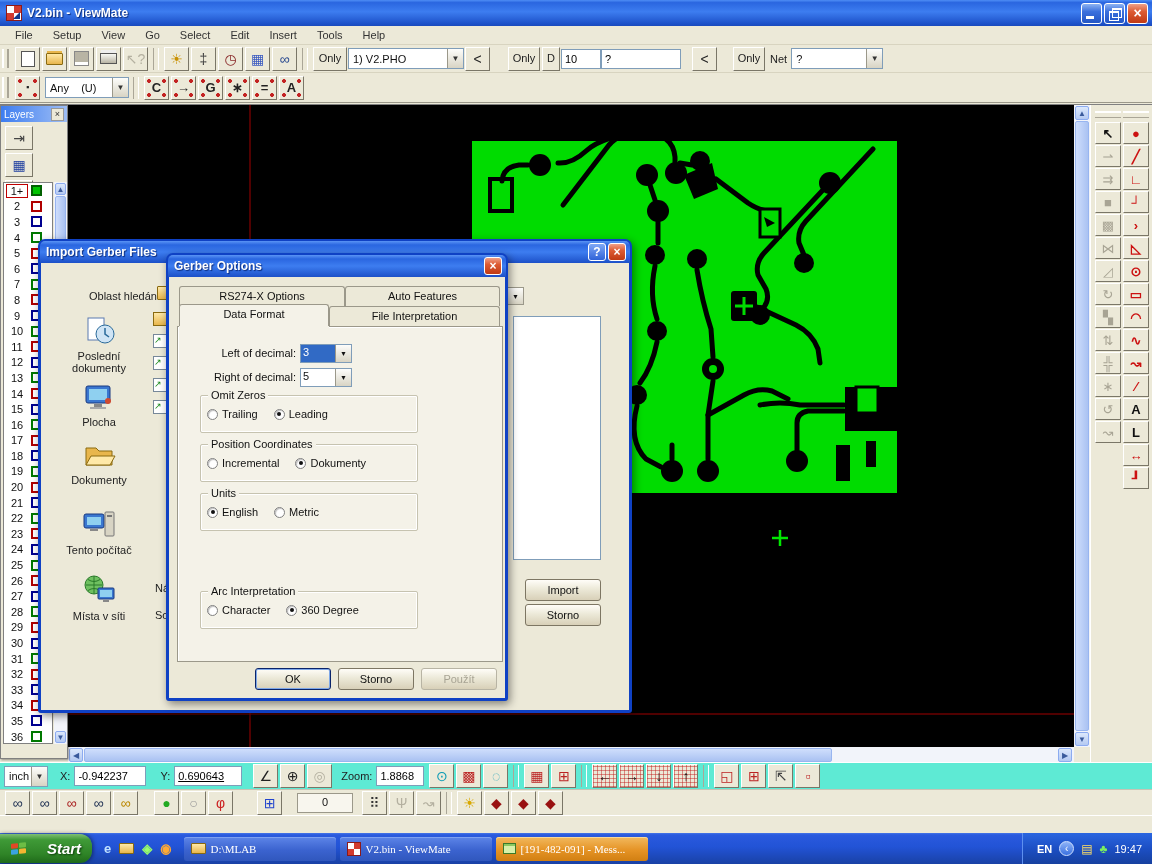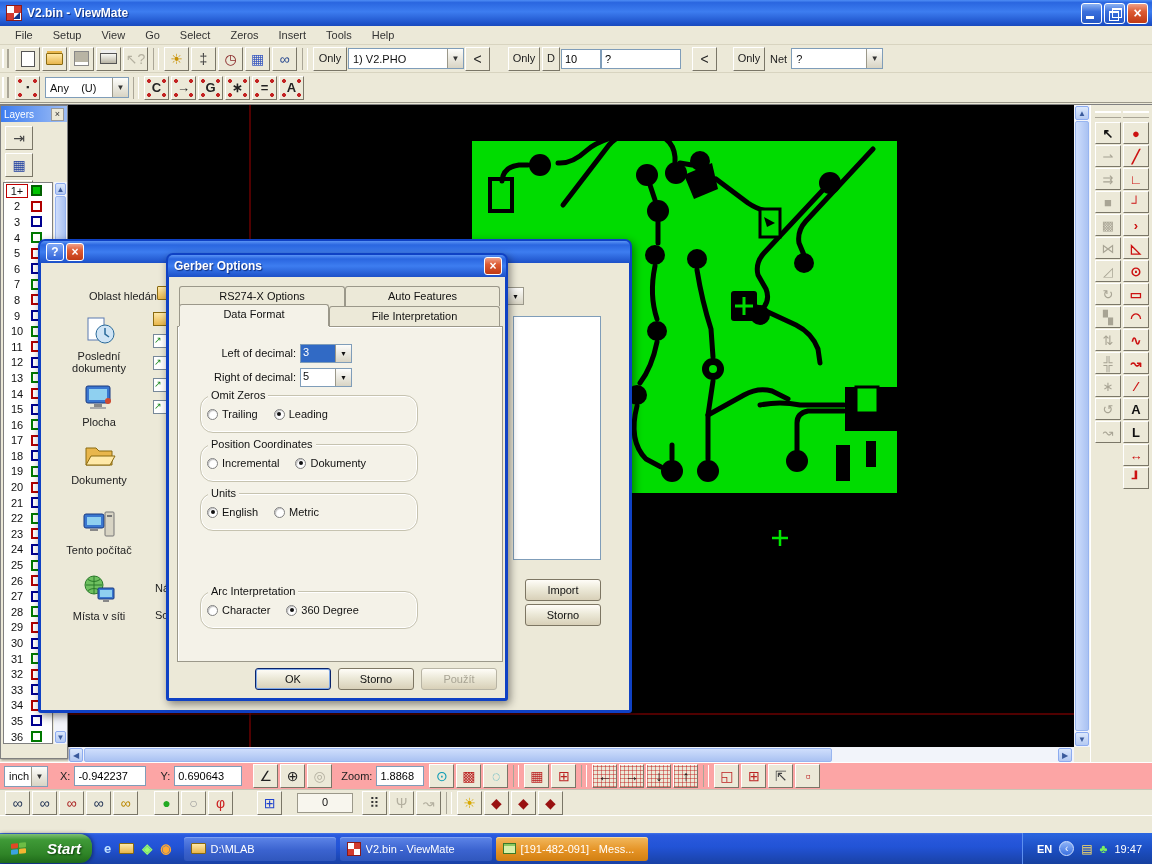--- a/index.html
+++ b/index.html
@@ -140,32 +140,32 @@
   .opt-panel { position:absolute; left:8px; top:70px; width:326px; height:336px; background:#f4f2e8;
     border:1px solid #9b988a; box-shadow:inset 1px 1px 0 #fff; }
   .decrow { position:absolute; height:20px; display:flex; align-items:center; }
   .decrow .dl { width:92px; text-align:right; margin-right:4px; }
   .mini-combo { width:52px; height:19px; border:1px solid #7f9db9; background:#fff; display:flex; }
   .mini-combo .v { flex:1; padding:1px 2px; }
   .mini-combo .v.hl { background:#316ac5; color:#fff; }
   .mini-combo .cb { width:16px; background:linear-gradient(180deg,#fdfdfb,#d8d4c4); border-left:1px solid #9b988a;
     font-size:7px; text-align:center; line-height:17px; }
   .groupbox { position:absolute; left:22px; width:218px; height:38px; border:1px solid #c6c3b0;
-    border-radius:13px; box-shadow:inset 0 0 0 1px #fff; }
+    border-radius:2px; box-shadow:inset 0 0 0 1px #fff; }
   .groupbox .gt { position:absolute; left:7px; top:-7px; background:#f4f2e8; padding:0 3px; }
   .groupbox .opts { position:absolute; left:6px; top:12px; display:flex; }
   .radio { display:inline-flex; align-items:center; margin-right:16px; }
   .radio .rb { width:11px; height:11px; border-radius:50%; background:#fff; border:1px solid #808080;
     box-shadow:inset 1px 1px 1px #c0c0c0; margin-right:4px; position:relative; }
   .radio.sel .rb::after { content:""; position:absolute; left:2.5px; top:2.5px; width:4px; height:4px; border-radius:50%; background:#111; }
   .dlg-btnrow { position:absolute; bottom:8px; right:8px; display:flex; gap:7px; }
   .dlg-btnrow .xp-btn { width:76px; height:22px; }
 
   
-  #statusbar { position:absolute; left:0; top:762px; width:1152px; height:27px; background:#fca5a5;
+  #statusbar { position:absolute; left:0; top:762px; width:1152px; height:27px; background:#5eead4;
     border-top:1px solid #fff; display:flex; align-items:center; padding-left:4px; }
   #bottombar { position:absolute; left:0; top:789px; width:1152px; height:26px; background:#ece9d8;
     border-top:1px solid #c8c4b4; display:flex; align-items:center; padding-left:4px; }
   .gridbg { background-image:repeating-linear-gradient(0deg,rgba(190,20,20,.45) 0 1px,transparent 1px 4px),
     repeating-linear-gradient(90deg,rgba(190,20,20,.45) 0 1px,transparent 1px 4px); }
   .disp { width:56px; height:20px; border:1px solid #9b988a; background:#f8f6ee; text-align:center; padding-top:2px; }
 
   
   #deskgap { position:absolute; left:0; top:815px; width:1152px; height:18px; background:#ece9d8; border-top:1px solid #fff; }
   #taskbar { position:absolute; left:0; top:833px; width:1152px; height:31px;
@@ -174,21 +174,21 @@
     background:linear-gradient(180deg,#7fbf73 0%,#3f9a37 20%,#2f8427 70%,#1f6a1a 100%);
     display:flex; align-items:center; justify-content:center; gap:21px;
     box-shadow:1px 0 4px rgba(0,0,0,.5); }
   #start .flag { display:grid; grid-template-columns:7px 7px; grid-template-rows:5px 5px; gap:1px; transform:skewY(-6deg); }
   #start .flag i { border-radius:1px; }
   #start .word { color:#fff; font-weight:bold; font-style:italic; font-size:15px; text-shadow:1px 1px 2px #0a3a0a; }
   .ql { display:flex; align-items:center; gap:8px; padding:0 12px; }
   .qli { font-size:13px; font-weight:bold; }
   .task { height:24px; border-radius:3px; margin-right:4px; display:flex; align-items:center; gap:5px; padding:0 7px;
     background:linear-gradient(180deg,#5d85e8,#3b63cf 55%,#3057bd); color:#fff; box-shadow:inset 0 1px 0 #7ea0f0; width:152px; }
-  .task .tl { overflow:hidden; white-space:nowrap; flex:1; }
+  .task .tl { overflow:hidden; white-space:nowrap; flex:1;font-family:Liberation Serif, serif; }
   .task.highlight { background:linear-gradient(180deg,#f2b95e,#e59325 55%,#d17f12); box-shadow:inset 0 1px 0 #f8d89a; }
   .mini-fold { width:15px; height:11px; background:linear-gradient(#ffe9a8,#e8b64c); border:1px solid #8a6a10; border-radius:1px; flex:0 0 15px; }
   .mini-vm { width:14px; height:14px; border:1px solid #8b1a1a; flex:0 0 14px;
     background:conic-gradient(#d23b2f 0 25%, #fff 0 50%, #d23b2f 0 75%, #fff 0); }
   .mini-msg { width:13px; height:11px; background:#d8f0a8; border:1px solid #3a7a2a; flex:0 0 13px;
     box-shadow:inset 0 2px 0 #8cc860; }
   #tray { margin-left:auto; height:31px; display:flex; align-items:center; gap:7px; padding:0 10px 0 14px;
     background:linear-gradient(180deg,#2a66e0,#1c4fc4 50%,#16409f); border-left:1px solid #5e90f0; color:#fff; }
   #tray .circ { width:15px; height:15px; border-radius:50%; background:linear-gradient(180deg,#8fb4f8,#3a70e0);
     border:1px solid #cfe0ff; color:#fff; font-size:10px; line-height:13px; text-align:center; }
@@ -209,21 +209,21 @@
       <span class="cap close">×</span>
     </span>
   </div>
 
   <div class="menubar">
       <span class="menu-item">File</span>
       <span class="menu-item">Setup</span>
       <span class="menu-item">View</span>
       <span class="menu-item">Go</span>
       <span class="menu-item">Select</span>
-      <span class="menu-item">Zeros</span>
+      <span class="menu-item">Edit</span>
       <span class="menu-item">Insert</span>
       <span class="menu-item">Tools</span>
       <span class="menu-item">Help</span>
     </div>
 
   <div class="toolbar" id="toolbar1">
     <span style="display:flex">
         <button class="tbtn ic-page">
           <span class="g"></span>
         </button>
@@ -665,20 +665,21 @@
         </div>
       <div id="lscroll">
         <div class="sb-btn" style="left:1px;top:1px;width:11px;height:12px">▲</div>
         <div class="thumb"></div>
         <div class="sb-btn" style="left:1px;top:549px;width:11px;height:12px">▼</div>
       </div>
     </div>
 
     <div class="xp-dialog" id="import-dlg">
       <div class="xp-title">
+        <span class="t">Import Gerber Files</span>
         <span class="xp-cap q">?</span>
         <span class="xp-cap x">×</span>
       </div>
       <span class="lab" style="position:absolute;left:48px;top:48px">Oblast hledání:</span>
       <span style="position:absolute;left:116px;top:44px;width:20px;height:14px;background:linear-gradient(#ffe9a8,#e8b64c);border:1px solid #8a6a10;border-radius:1px"></span>
       <span style="position:absolute;left:466px;top:45px;width:17px;height:18px;background:linear-gradient(180deg,#fdfdfb,#d8d4c4);border:1px solid #9b988a;font-size:7px;text-align:center;line-height:17px">▼</span>
 
       <div class="place" style="left:12px;top:74px">
         <svg width="34" height="30">
             <rect x="6" y="2" width="16" height="22" fill="#fff" stroke="#5a7ab0"></rect>
@@ -827,21 +828,21 @@
   </div>
 
   <div id="statusbar">
     <span class="combo" style="width:44px">
       <span class="ct">inch</span>
       <span class="cb">▼</span>
     </span>
     <span class="flatlabel lab" style="margin-left:8px">X:</span>
     <input class="field" style="width: 72px;" readonly="" value="-0.942237">
     <span class="flatlabel lab" style="margin-left:10px">Y:</span>
-    <input class="field" style="width: 68px;" readonly="" value="0.690643">
+    <input class="field" style="width: 68px; text-decoration: underline;" readonly="" value="0.690643">
     <span style="width:10px"></span>
     <span style="display:flex">
         <button class="tbtn" style="--c: #222;">
           <span class="g">∠</span>
         </button>
         <button class="tbtn" style="--c: #222;">
           <span class="g">⊕</span>
         </button>
         <button class="tbtn disabled">
           <span class="g">◎</span>

